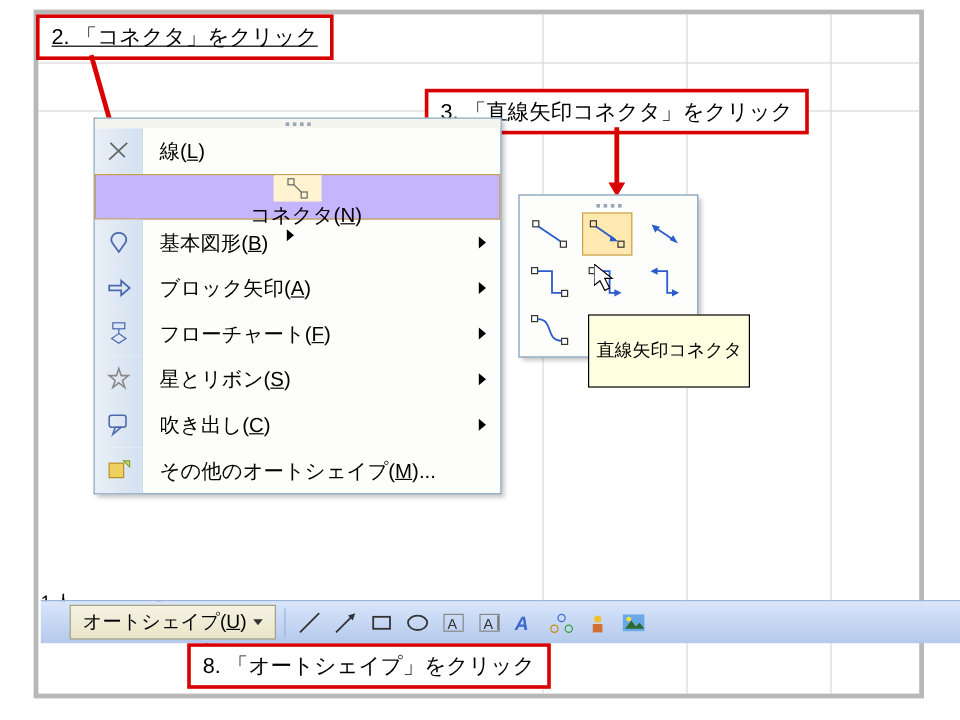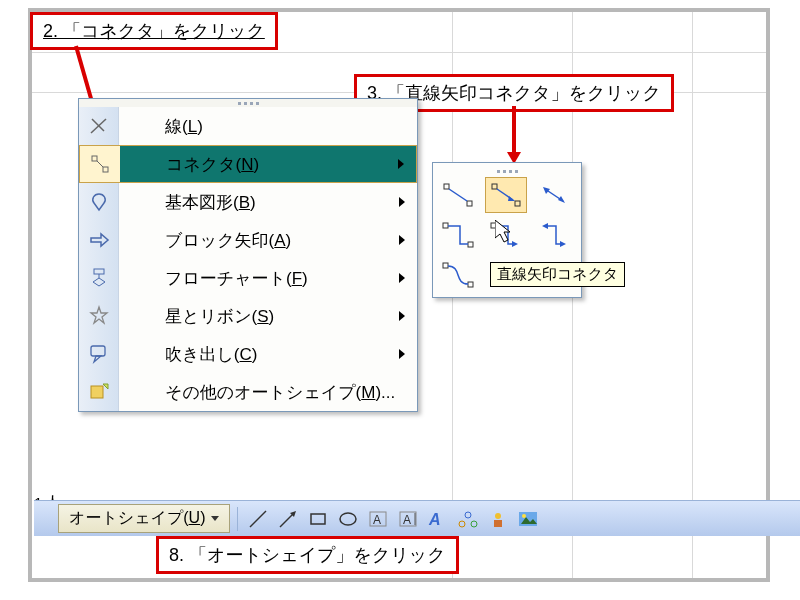--- a/index.html
+++ b/index.html
@@ -9,33 +9,33 @@
 .gridline-h { position: absolute; left: 0; right: 0; height: 1px; background: #d9d9d9; }
 .gridline-v { position: absolute; top: 0; bottom: 0; width: 1px; background: #d9d9d9; }
 
 .callout { position: absolute; border: 3px solid #d80000; background: #fff; padding: 4px 10px; font-size: 18px; color: #000; white-space: nowrap; }
 
 .menu { position: absolute; left: 78px; top: 98px; width: 340px; background: #fdfdfb; border: 1px solid #7a98b8; box-shadow: 3px 3px 4px rgba(0,0,0,.25); }
 .menu-grip { height: 8px; background: #f5f5f0; display: flex; justify-content: center; align-items: center; gap: 3px; }
 .menu-grip span { display: block; width: 3px; height: 3px; background: #9aa6b8; }
 .menu-item { display: flex; align-items: center; height: 38px; position: relative; }
 .menu-iconcol { width: 40px; height: 100%; background: linear-gradient(to right,#e9eff7,#d4e1f1); display: flex; align-items: center; justify-content: center; border-right: 1px solid #c8d4e4; }
-.menu-label { padding-left: 14px; flex: 1; font-size: 17px; color: #000; margin-left: 32px; }
+.menu-label { padding-left: 14px; flex: 1; font-size: 17px; color: #000; }
 .menu-label u { text-decoration: underline; }
 .menu-arrow { width: 0; height: 0; border-left: 6px solid #000; border-top: 5px solid transparent; border-bottom: 5px solid transparent; margin-right: 12px; }
-.menu-item.highlight { background: #0f766e; border: 1px solid #c9a24a; }
+.menu-item.highlight { background: #c4b5fd; border: 1px solid #c9a24a; flex-direction: column; }
 .menu-item.highlight .menu-iconcol { background: #fff4cf; border-right: none; }
 
 .submenu { position: absolute; left: 432px; top: 162px; width: 150px; background: #fdfdfb; border: 1px solid #7a98b8; box-shadow: 3px 3px 4px rgba(0,0,0,.25); padding: 4px; }
 .submenu-grip { height: 8px; display: flex; justify-content: center; align-items: center; gap: 3px; margin-bottom: 2px; }
 .submenu-grip span { display: block; width: 3px; height: 3px; background: #9aa6b8; }
 .subgrid { display: grid; grid-template-columns: repeat(3,1fr); grid-template-rows: repeat(3,1fr); gap: 4px; }
 .subcell { width: 42px; height: 36px; border: 1px solid transparent; display: flex; align-items: center; justify-content: center; position: relative; }
 .subcell.hl { background: #ffe9b0; border: 1px solid #c9a24a; }
-.tooltip { position: absolute; left: 490px; top: 262px; background: #ffffe1; border: 1px solid #000; padding: 2px 6px; font-size: 15px; white-space: nowrap; }
+.tooltip { position: absolute; left: 490px; top: 262px; background: #ffffe1; border: 1px solid #000; padding: 20px 6px; font-size: 15px; white-space: nowrap; }
 
 .toolbar { position: absolute; left: 34px; bottom: 64px; height: 36px; width: 788px; background: linear-gradient(to bottom,#d9e6fb,#b4c9ec); border-top: 1px solid #9ab3d8; display: flex; align-items: center; padding: 0 24px; gap: 4px; }
 .toolbar .autoshape { background: linear-gradient(to bottom,#f5f3e4,#e9e5c8); border: 1px solid #a8a27a; padding: 3px 10px; font-size: 16px; display: flex; align-items: center; gap: 6px; }
 .toolbar .autoshape .dd { width: 0; height: 0; border-left: 4px solid transparent; border-right: 4px solid transparent; border-top: 5px solid #333; }
 .tb-icon { width: 26px; height: 26px; display: flex; align-items: center; justify-content: center; }
 .sep { width: 1px; height: 24px; background: #9ab3d8; margin: 0 3px; }
 
 .tab { position: absolute; left: 34px; bottom: 88px; font-size: 15px; color: #000; display:flex; align-items:center; }
 
 svg.ico { display: block; }

